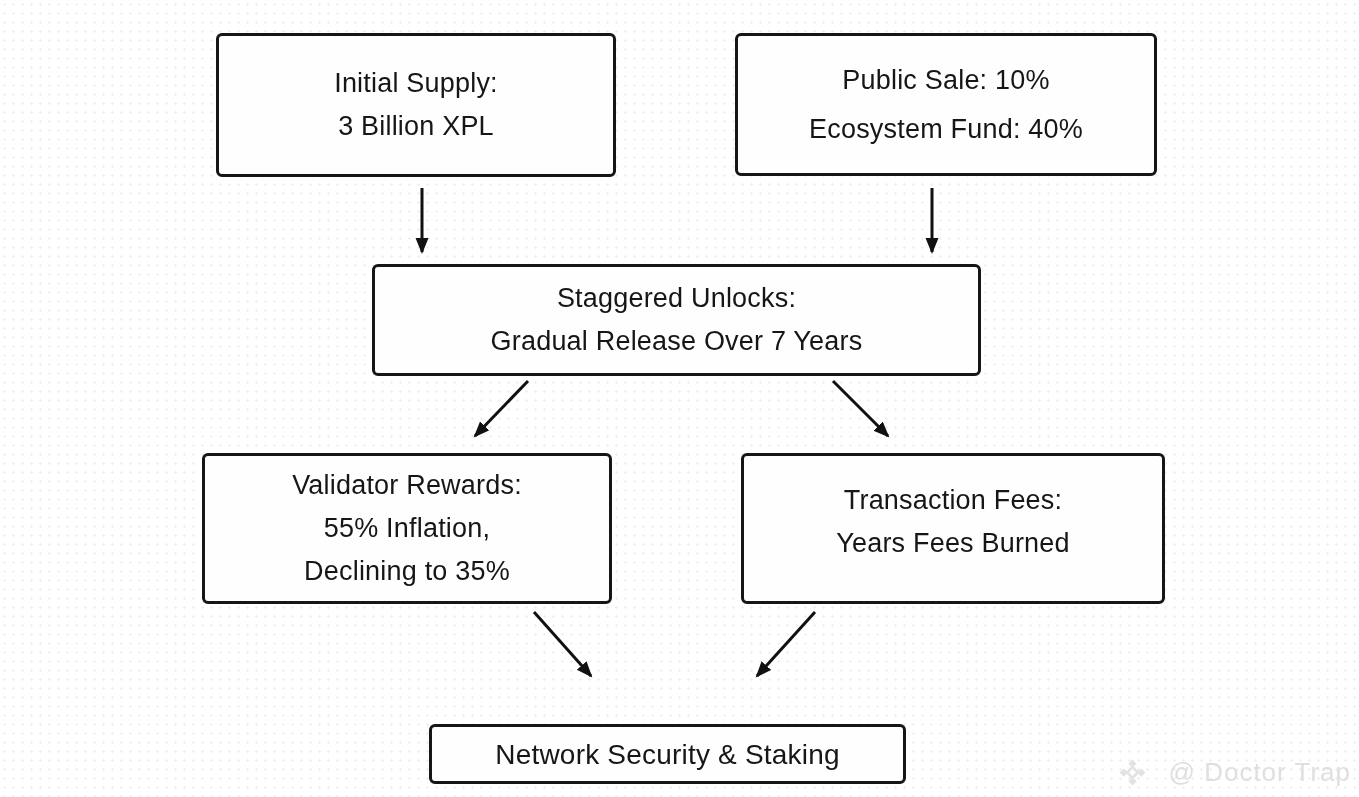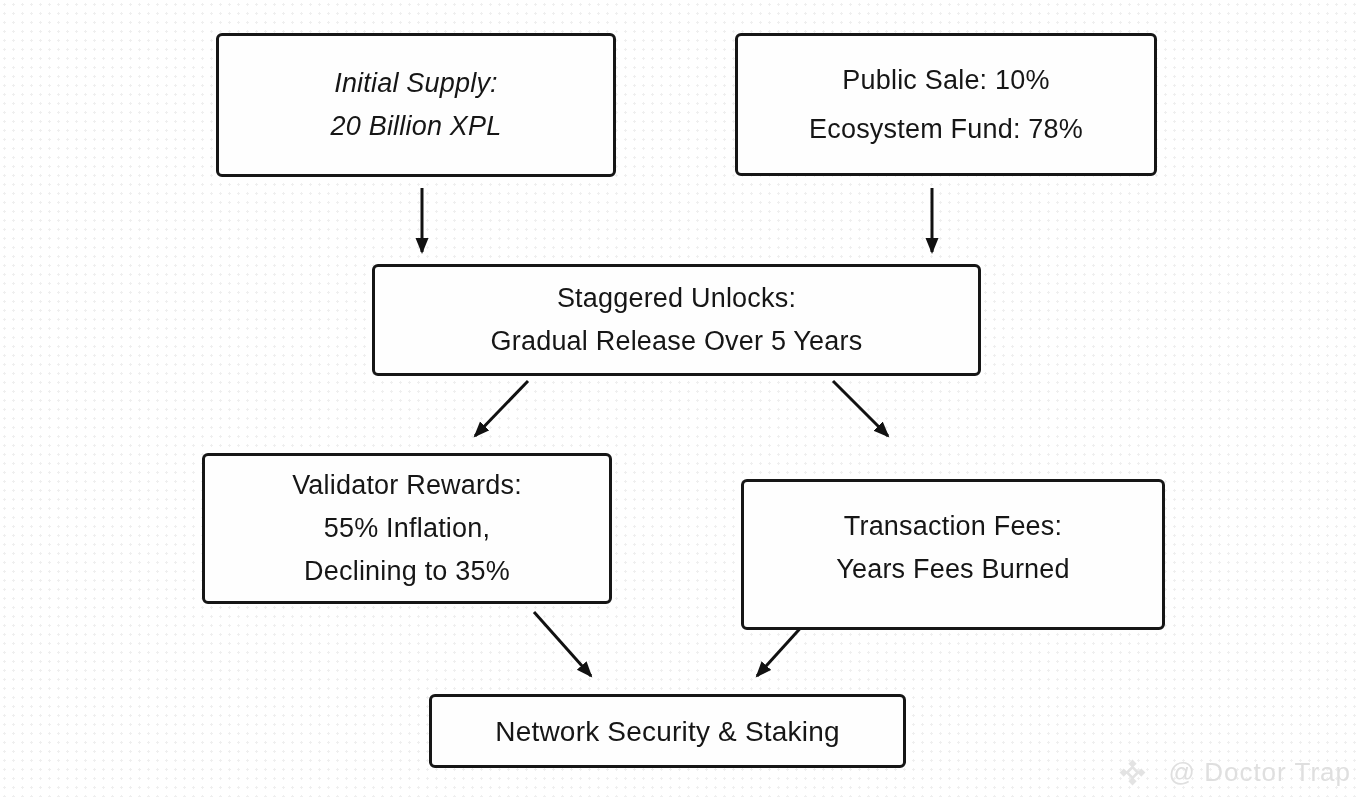--- a/index.html
+++ b/index.html
@@ -37,26 +37,26 @@
     text-align: center;
     color: #161616;
     font-size: 27px;
     line-height: 43px;
     letter-spacing: 0.2px;
   }
   .node.top-aligned {
     justify-content: flex-start;
     padding-top: 23px;
   }
-  #node-initial-supply   { left: 216px; top: 33px;  width: 400px; height: 144px; font-style: italic; }
+  #node-initial-supply   { left: 216px; top: 33px;  width: 400px; height: 144px; }
   #node-token-allocation { left: 735px; top: 33px;  width: 422px; height: 143px; gap: 6px; }
   #node-staggered-unlocks{ left: 372px; top: 264px; width: 609px; height: 112px; align-items: center; }
   #node-validator-rewards{ left: 202px; top: 453px; width: 410px; height: 151px; text-align: center; }
-  #node-transaction-fees { left: 741px; top: 453px; width: 424px; height: 151px; margin-top: 26px; }
-  #node-network-security { left: 429px; top: 694px; width: 477px; height: 74px; font-size: 28px; }
+  #node-transaction-fees { left: 741px; top: 453px; width: 424px; height: 151px; }
+  #node-network-security { left: 429px; top: 724px; width: 477px; height: 60px; font-size: 28px; }
   .watermark {
     position: absolute;
     right: 8px;
     bottom: 8px;
     display: flex;
     align-items: center;
     gap: 20px;
     color: #dfdfdf;
     font-size: 26px;
     letter-spacing: 1px;
@@ -78,31 +78,31 @@
     <path d="M422,188 L422,252" stroke="#111111" stroke-width="3" fill="none" marker-end="url(#arrowhead)"></path>
     <path d="M932,188 L932,252" stroke="#111111" stroke-width="3" fill="none" marker-end="url(#arrowhead)"></path>
     <path d="M528,381 L475,436" stroke="#111111" stroke-width="3" fill="none" marker-end="url(#arrowhead)"></path>
     <path d="M833,381 L888,436" stroke="#111111" stroke-width="3" fill="none" marker-end="url(#arrowhead)"></path>
     <path d="M534,612 L591,676" stroke="#111111" stroke-width="3" fill="none" marker-end="url(#arrowhead)"></path>
     <path d="M815,612 L757,676" stroke="#111111" stroke-width="3" fill="none" marker-end="url(#arrowhead)"></path>
   </svg>
 
   <div class="node" id="node-initial-supply">
     <div>Initial Supply:</div>
-    <div>20 Billion XPL</div>
+    <div>3 Billion XPL</div>
   </div>
 
   <div class="node" id="node-token-allocation">
     <div>Public Sale: 10%</div>
-    <div>Ecosystem Fund: 78%</div>
+    <div>Ecosystem Fund: 40%</div>
   </div>
 
   <div class="node" id="node-staggered-unlocks">
     <div>Staggered Unlocks:</div>
-    <div>Gradual Release Over 5 Years</div>
+    <div>Gradual Release Over 7 Years</div>
   </div>
 
   <div class="node" id="node-validator-rewards">
     <div>Validator Rewards:</div>
     <div>55% Inflation,</div>
     <div>Declining to 35%</div>
   </div>
 
   <div class="node top-aligned" id="node-transaction-fees">
     <div>Transaction Fees:</div>

